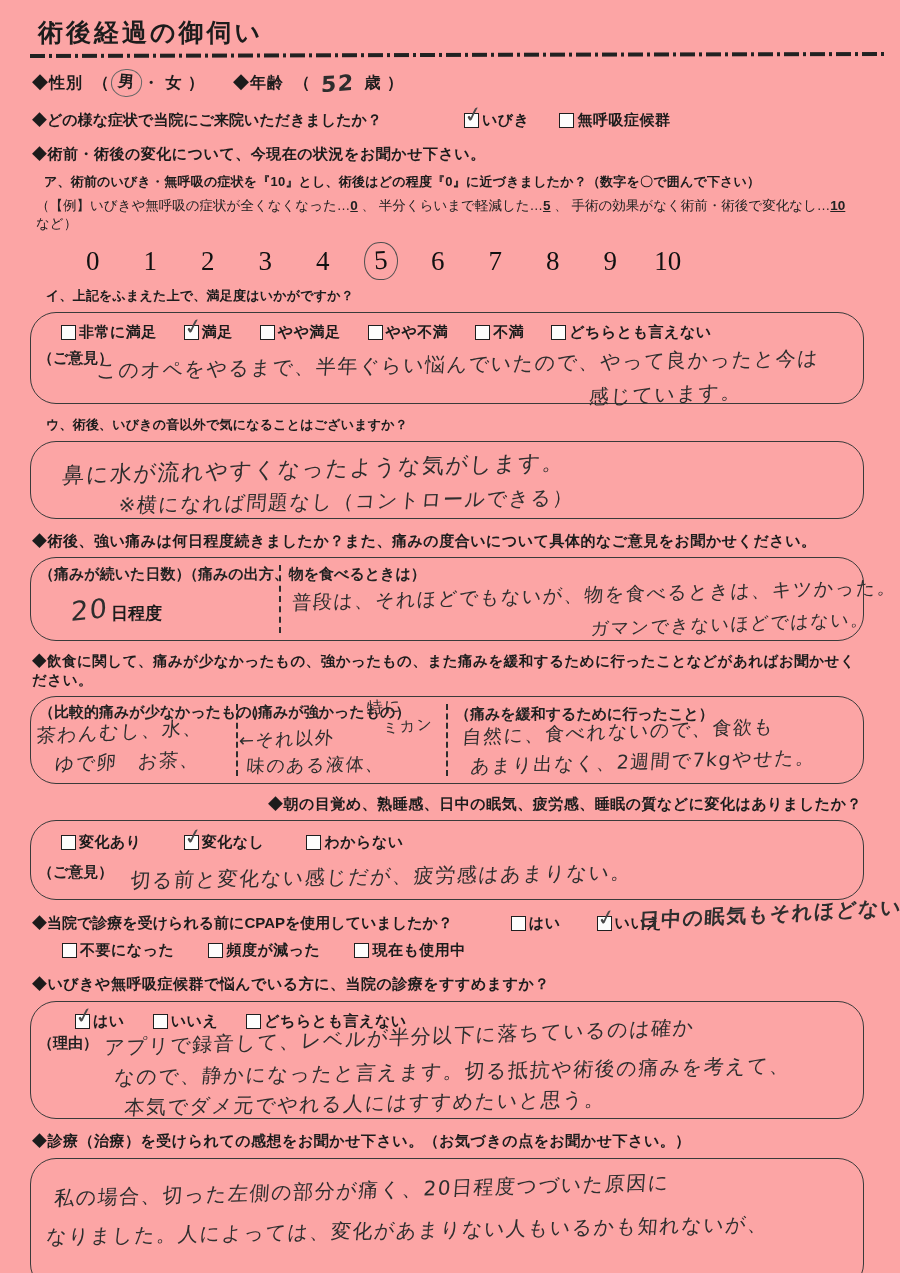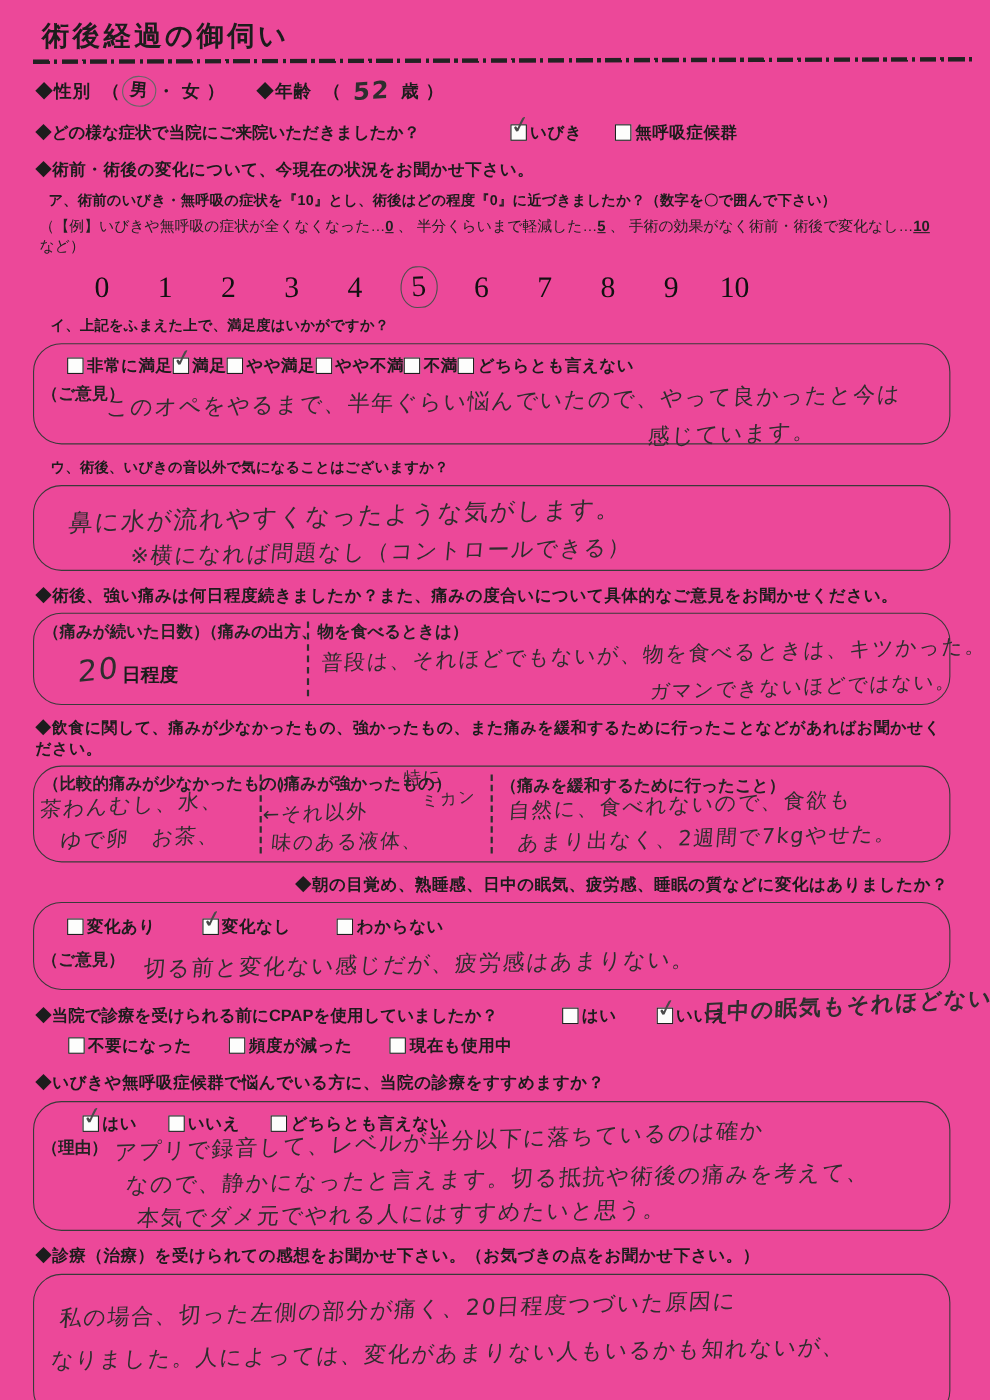--- a/index.html
+++ b/index.html
@@ -1,20 +1,20 @@
 <!DOCTYPE html>
 <html lang="ja"><head>
 <meta charset="utf-8">
 <style>
   html,body{margin:0;padding:0;background:#9a9a9a;}
   .page{
     position:relative;
     width:900px;height:1273px;
     margin:0 auto;
-    background:#ec4899;
+    background:#fca5a5;
     font-family:"Liberation Sans",sans-serif;
     color:#1c1c1c;
     overflow:hidden;
     box-sizing:border-box;
     padding:14px 38px 0 30px;
   }
   .title{
     font-family:"Liberation Serif",serif;
     font-size:25px;font-weight:700;letter-spacing:3px;
     margin:2px 0 4px 8px;
@@ -124,21 +124,21 @@
       <span class="scale-item circled"><span class="num">5</span></span>
       <span class="scale-item"><span class="num">6</span></span>
       <span class="scale-item"><span class="num">7</span></span>
       <span class="scale-item"><span class="num">8</span></span>
       <span class="scale-item"><span class="num">9</span></span>
       <span class="scale-item"><span class="num">10</span></span>
     </div>
   <div class="subline" style="margin:6px 0 0 16px;">イ、上記をふまえた上で、満足度はいかがですか？</div>
 
   <div class="rbox" style="height:92px;margin-top:7px;">
-    <div class="cb-group" style="position:absolute;left:30px;top:10px;">
+    <div class="cb-group" style="position:absolute;left:30px;top:10px;gap:27px;">
         <span class="cb-item">
           <span class="cb"></span>
           <span class="cb-label">非常に満足</span>
         </span>
         <span class="cb-item">
           <span class="cb checked"></span>
           <span class="cb-label">満足</span>
         </span>
         <span class="cb-item">
           <span class="cb"></span>

